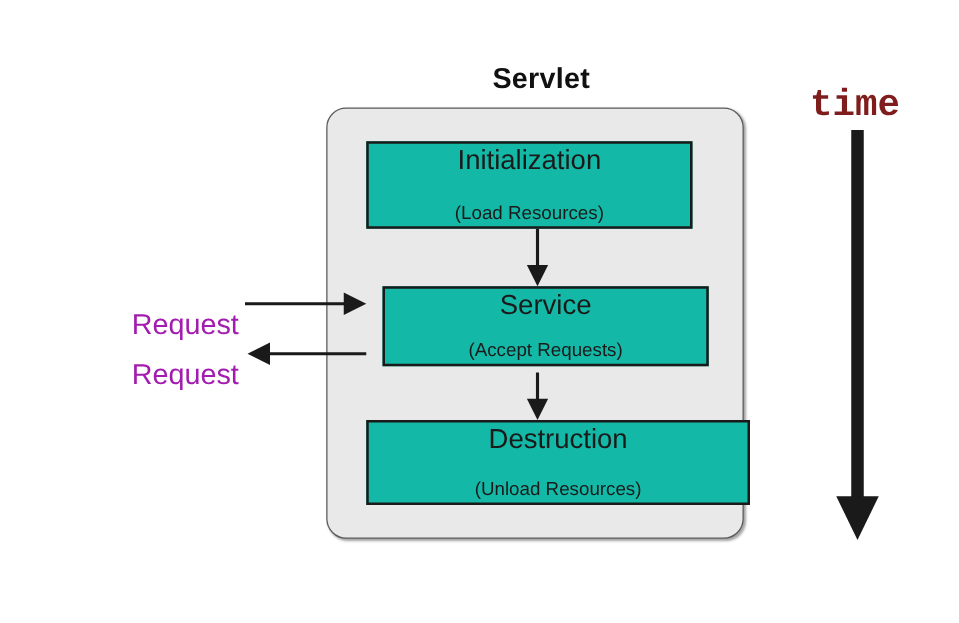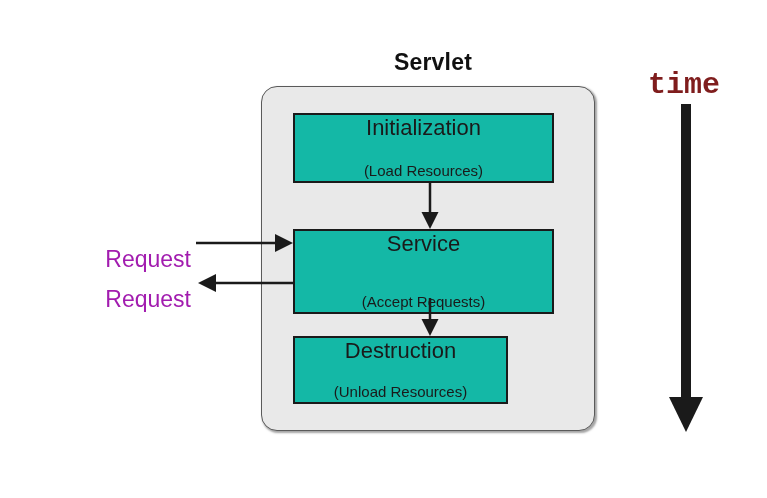--- a/index.html
+++ b/index.html
@@ -84,29 +84,29 @@
     white-space: nowrap;
   }
 
   #box-initialization {
     left: 293px;
     top: 113px;
     width: 261px;
     height: 70px;
   }
   #box-service {
-    left: 293px;
+    left: 306px;
     top: 229px;
     width: 261px;
-    height: 85px;
+    height: 64px;
   }
   #box-destruction {
     left: 293px;
     top: 336px;
-    width: 215px;
+    width: 307px;
     height: 68px;
   }
 
   
   #connectors {
     position: absolute;
     left: 0;
     top: 0;
     width: 767px;
     height: 498px;

